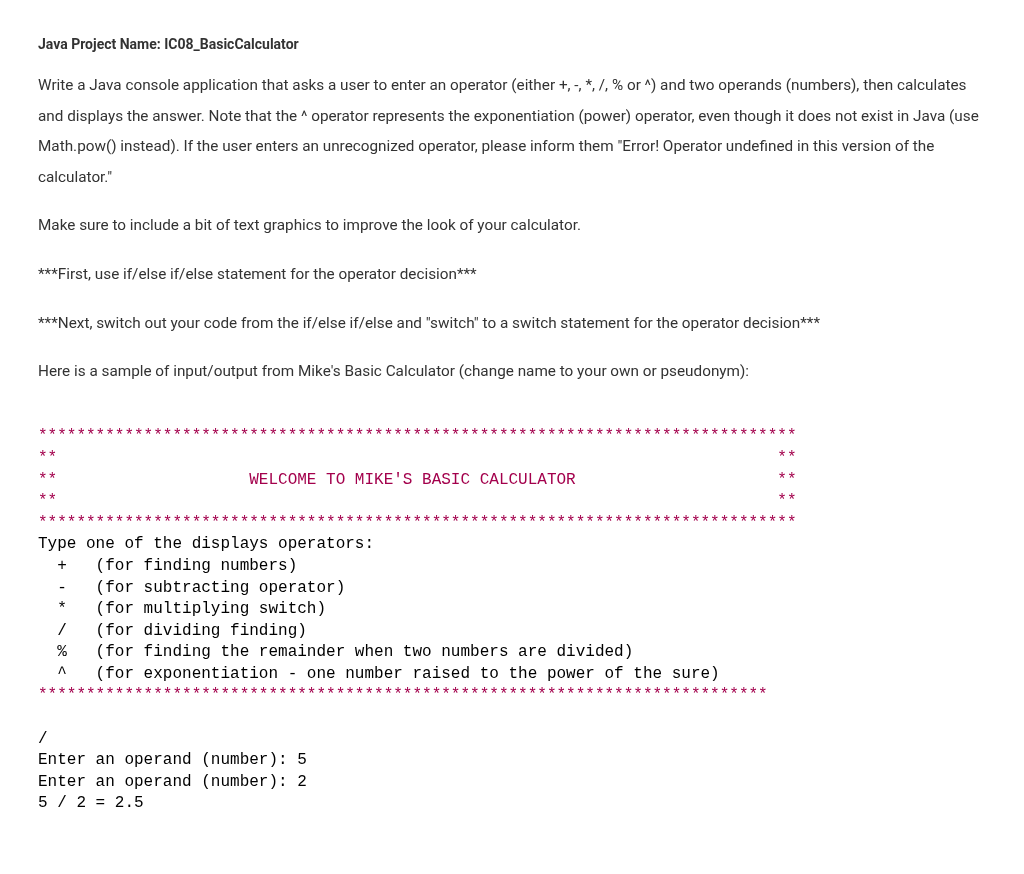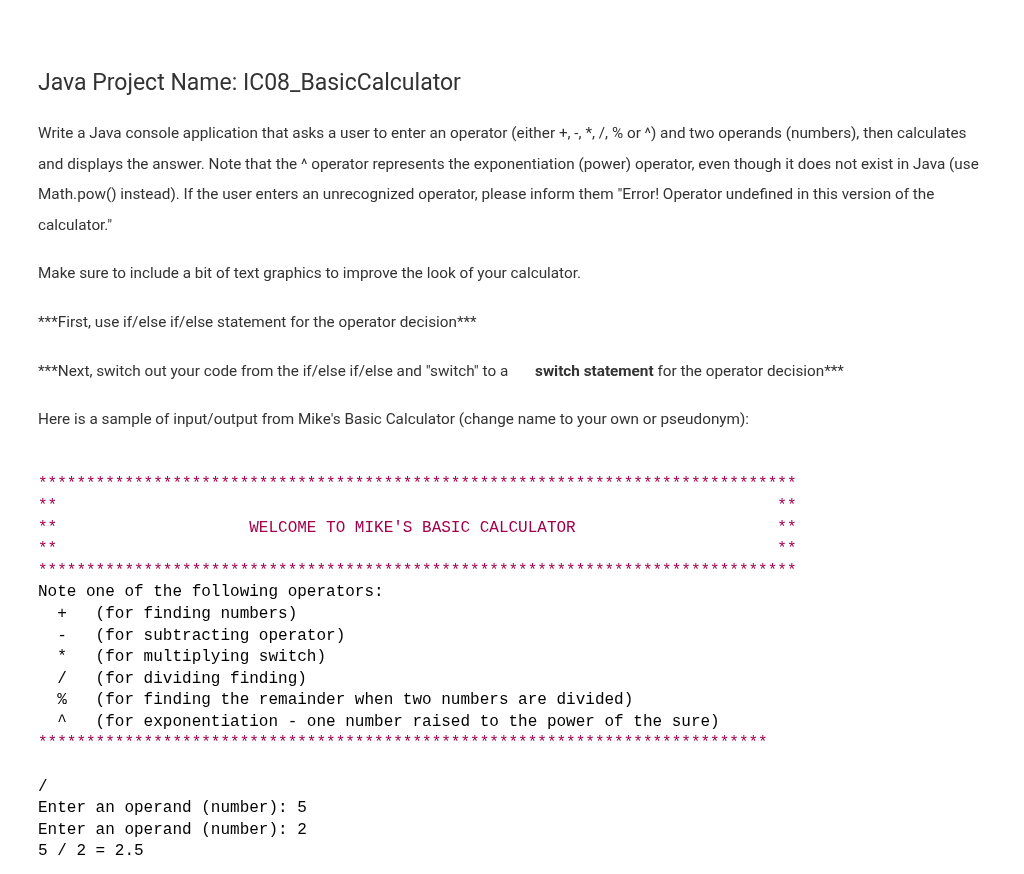--- a/index.html
+++ b/index.html
@@ -7,32 +7,30 @@
   padding: 30px 38px;
   font-family: -apple-system, BlinkMacSystemFont, "Segoe UI", Roboto, sans-serif;
   color: #333;
   background: #fff;
   width: 1024px;
   box-sizing: border-box;
   line-height: 2.0;
   font-size: 15.3px;
 }
 .title {
-  font-weight: normal;
-  font-size: 23px;
+  font-weight: bold;
+  font-size: 14px;
   color: #333;
   margin-bottom: 12px;
-  margin-top: 30px;
 }
 .para {
   margin: 10px 0 18px 0;
 }
 .bold {
-  font-weight: bold;
-  margin-left: 23px;
+  font-weight: normal;
 }
 .console {
   font-family: "Courier New", Courier, monospace;
   font-size: 16px;
   line-height: 1.35;
   white-space: pre;
   color: #000;
   margin-top: 18px;
 }
 .console .red {
@@ -60,21 +58,21 @@
 </div>
 
 <div class="para">Here is a sample of input/output from Mike's Basic Calculator (change name to your own or pseudonym):</div>
 
 <div class="console">
 <span class="red">*******************************************************************************</span>
 <span class="red">**                                                                           **</span>
 <span class="red">**                    WELCOME TO MIKE'S BASIC CALCULATOR                     **</span>
 <span class="red">**                                                                           **</span>
 <span class="red">*******************************************************************************</span>
-<span>Note one of the following operators:</span>
+<span>Type one of the displays operators:</span>
 <span>  +   (for finding numbers)</span>
 <span>  -   (for subtracting operator)</span>
 <span>  *   (for multiplying switch)</span>
 <span>  /   (for dividing finding)</span>
 <span>  %   (for finding the remainder when two numbers are divided)</span>
 <span>  ^   (for exponentiation - one number raised to the power of the sure)</span>
 <span class="red">****************************************************************************</span>
 
 <span>/</span>
 <span><span>Enter an operand (number): </span><span>5</span></span>

